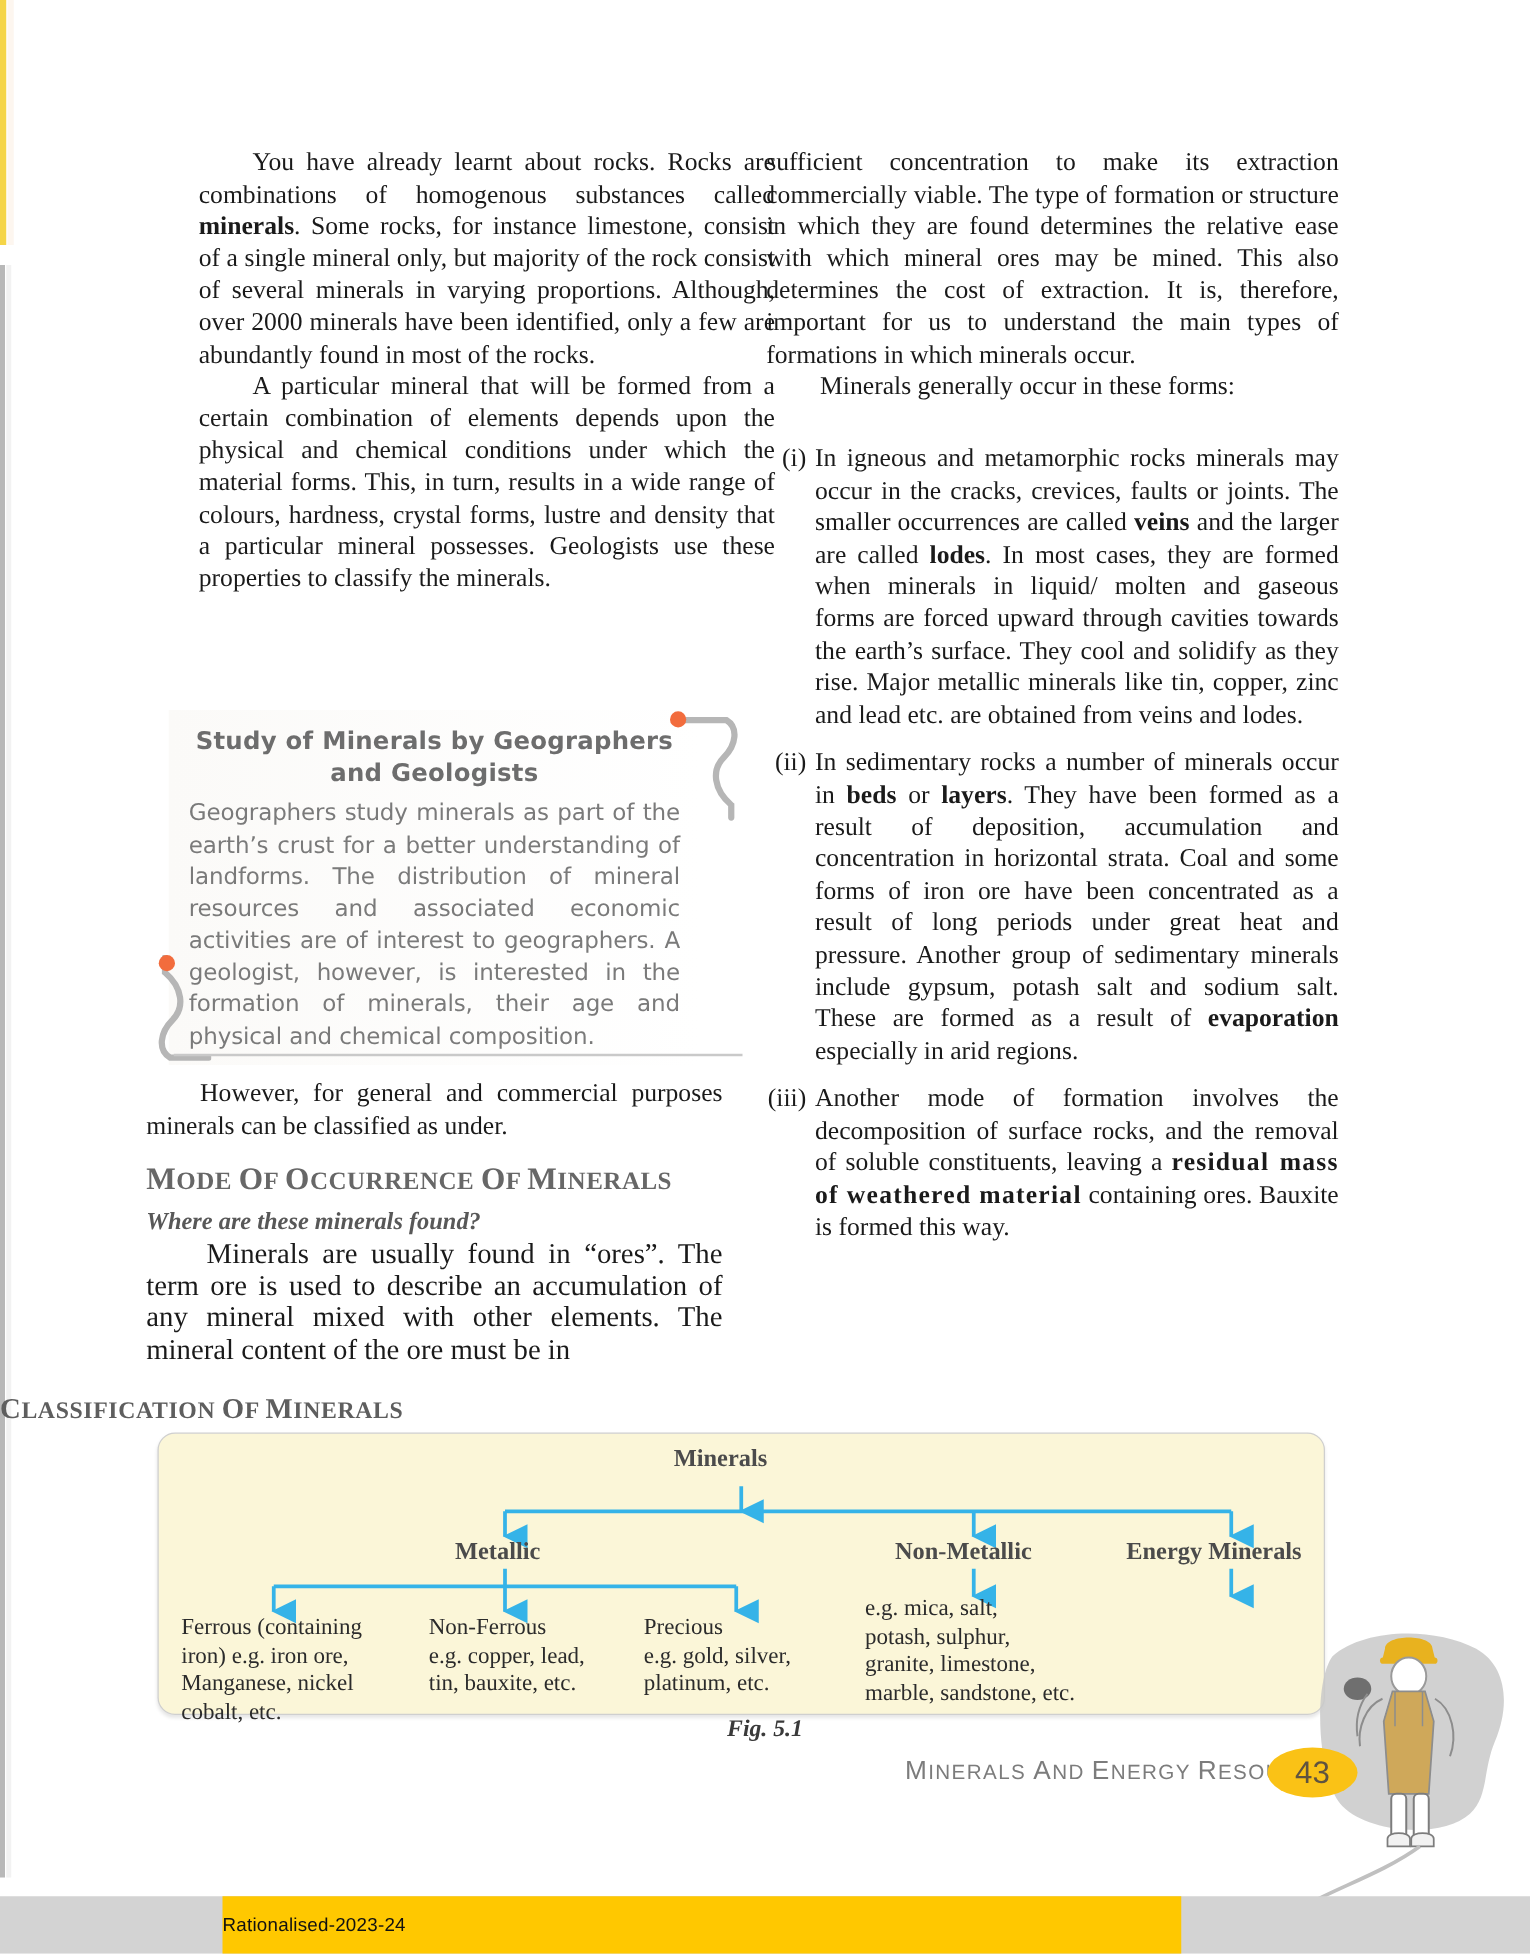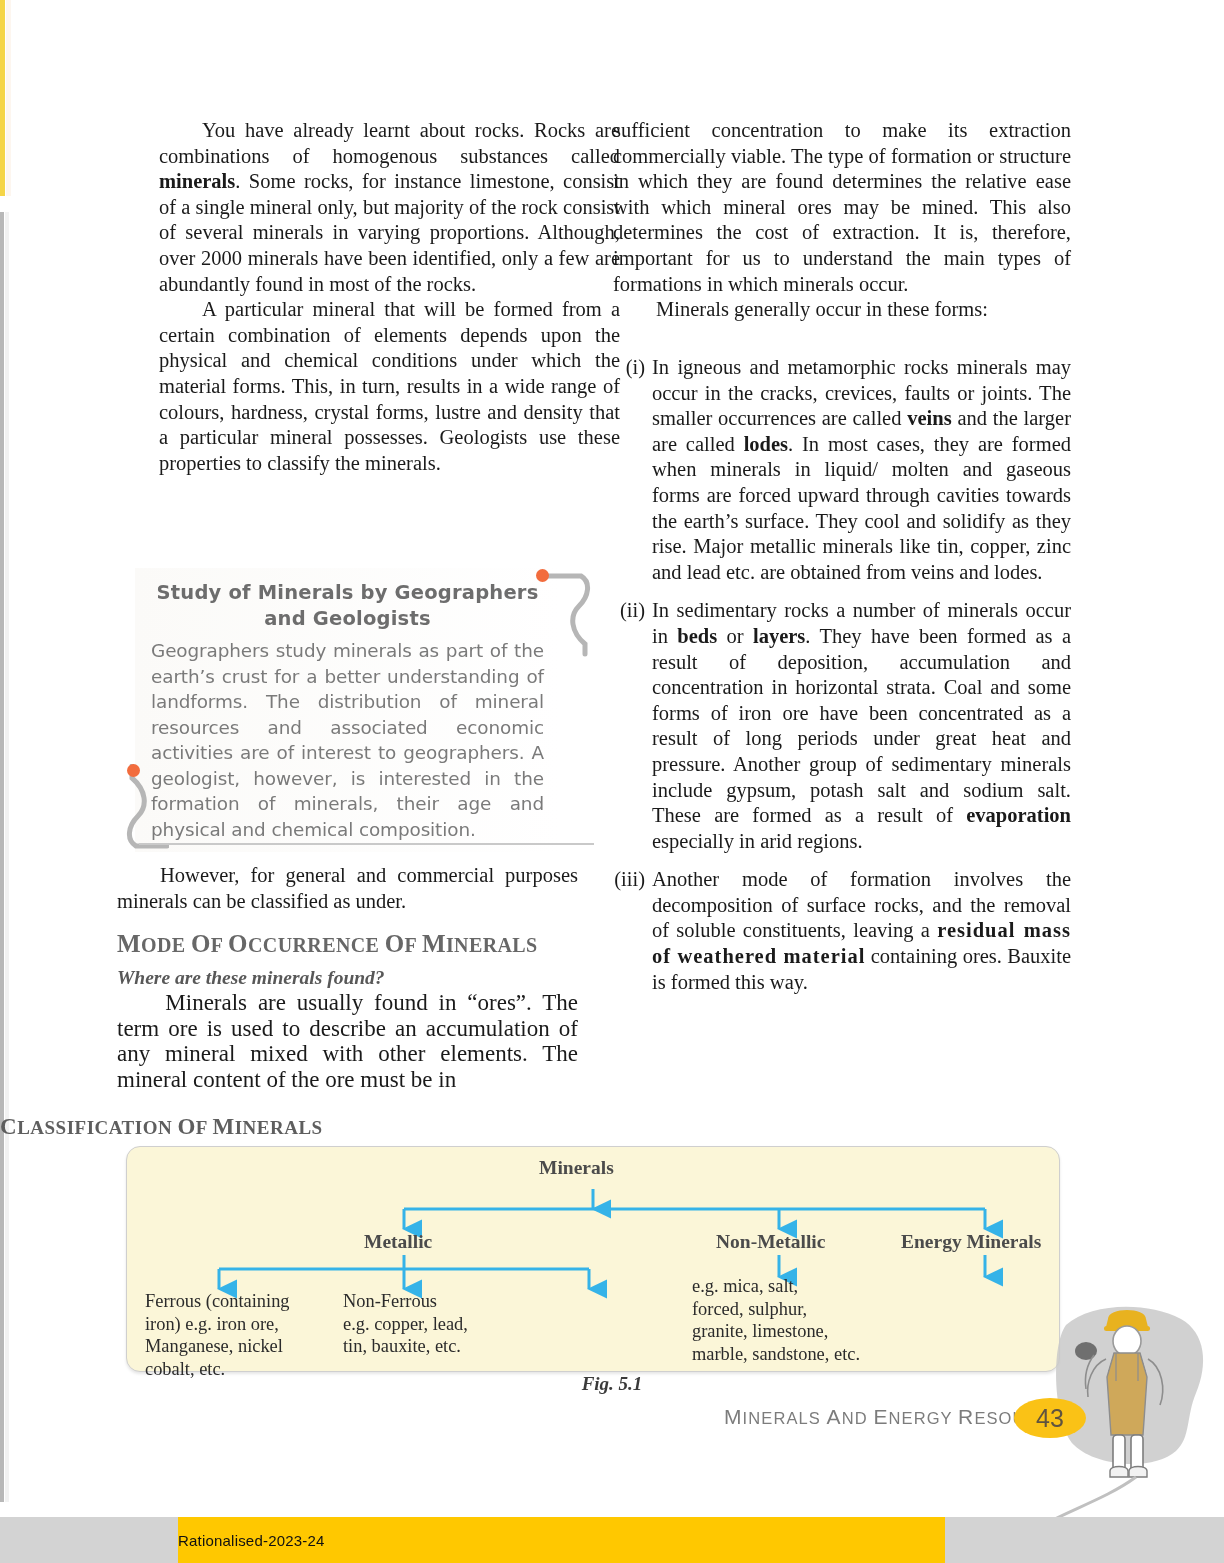--- a/index.html
+++ b/index.html
@@ -398,23 +398,28 @@
     <div>Ferrous (containing</div>
     <div>iron) e.g. iron ore,</div>
     <div>Manganese, nickel</div>
     <div>cobalt, etc.</div>
   </div>
   <div class="leaftext" style="left:216px; top:143px; width:175px;">
     <div>Non-Ferrous</div>
     <div>e.g. copper, lead,</div>
     <div>tin, bauxite, etc.</div>
   </div>
+  <div class="leaftext" style="left:388px; top:143px; width:175px;">
+    <div>Precious</div>
+    <div>e.g. gold, silver,</div>
+    <div>platinum, etc.</div>
+  </div>
   <div class="leaftext" style="left:565px; top:128px; width:240px;">
     <div>e.g. mica, salt,</div>
-    <div>forced, sulphur,</div>
+    <div>potash, sulphur,</div>
     <div>granite, limestone,</div>
     <div>marble, sandstone, etc.</div>
   </div>
 </div>
 
 <div class="fig-caption">Fig. 5.1</div>
 
 <svg class="miner-art" viewBox="0 0 190 240">
   <path d="M30 40 C55 18 110 16 145 34 C170 48 172 80 160 108 C150 132 155 152 140 166 C118 186 60 182 38 160 C18 140 14 62 30 40 Z" fill="#c9c9c9" opacity="0.85"></path>
   <path d="M72 34 C72 22 110 22 110 34 L112 42 L70 42 Z" fill="#e8b21f"></path>

